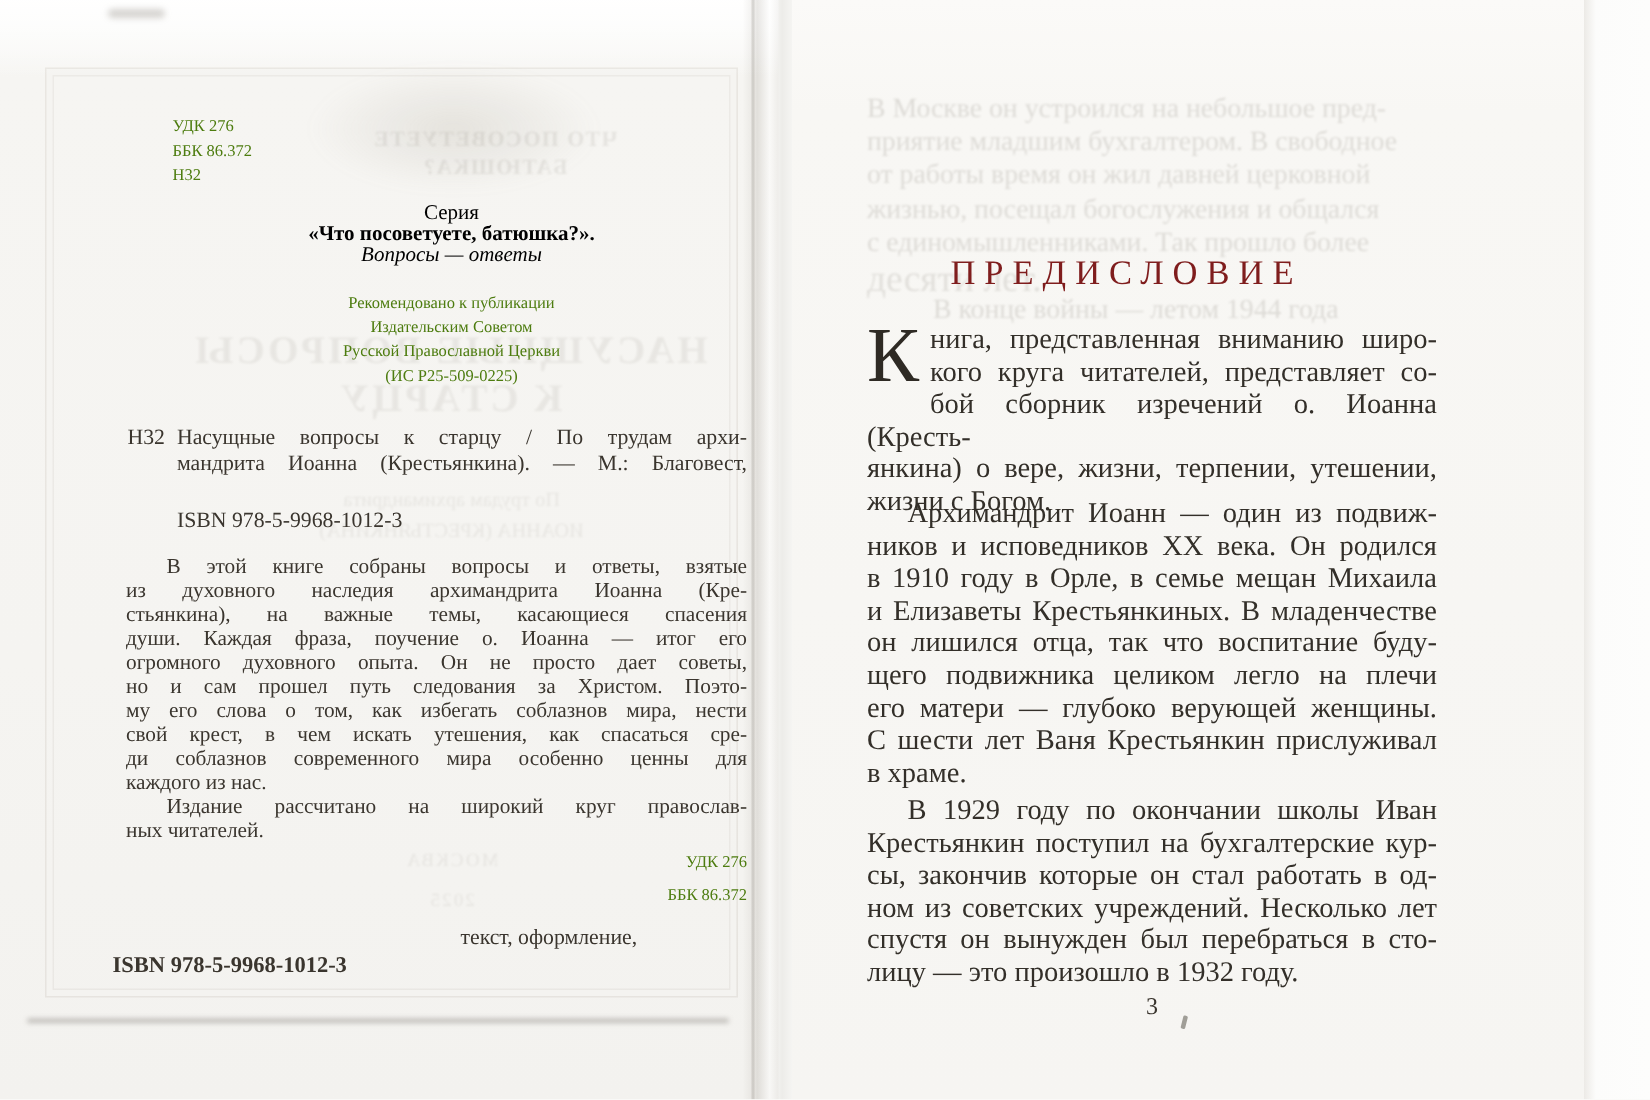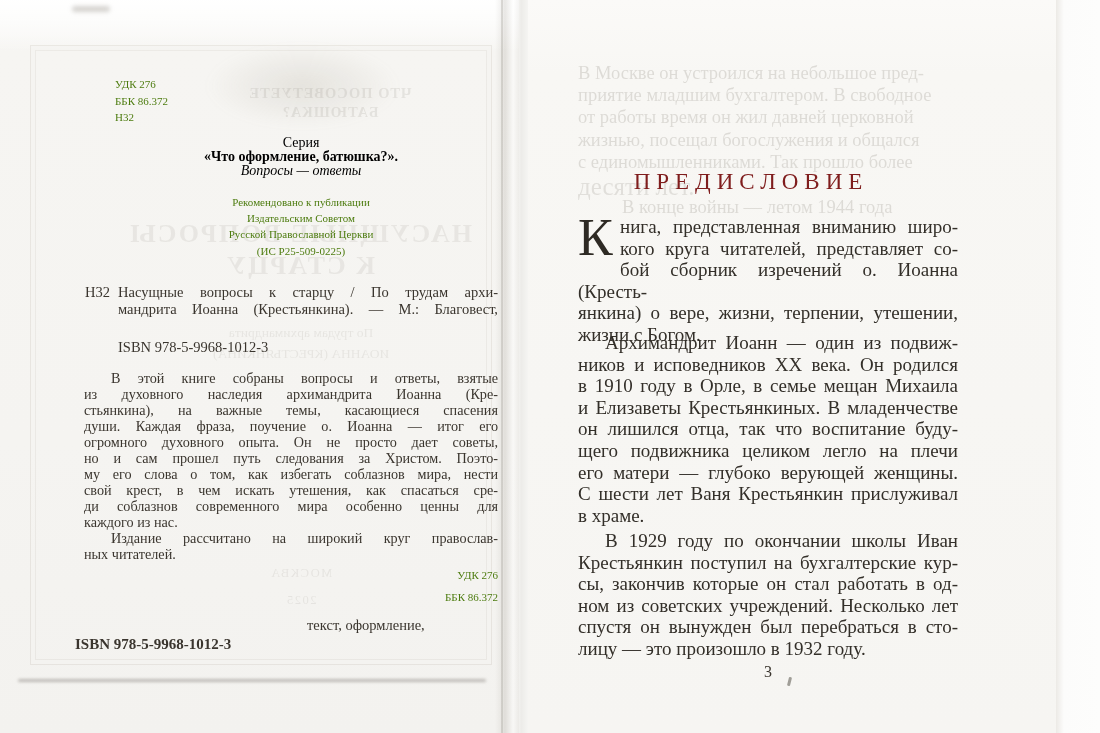--- a/index.html
+++ b/index.html
@@ -136,21 +136,21 @@
   <div class="abs ghost" id="g-frag2">В конце войны — летом 1944 года</div>
 
   <div class="abs lp-small lines-left" id="udk-top">
       <div class="jline">УДК 276</div>
       <div class="jline">ББК 86.372</div>
       <div class="jline last">Н32</div>
     </div>
 
   <div class="abs lines-center" id="series">
     <div class="jline">Серия</div>
-    <div class="jline s-bold">«Что оформление, батюшка?».</div>
+    <div class="jline s-bold">«Что посоветуете, батюшка?».</div>
     <div class="jline s-italic">Вопросы — ответы</div>
   </div>
 
   <div class="abs lp-small lines-center" id="approval">
       <div class="jline">Рекомендовано к публикации</div>
       <div class="jline">Издательским Советом</div>
       <div class="jline">Русской Православной Церкви</div>
       <div class="jline last">(ИС Р25-509-0225)</div>
     </div>
 

